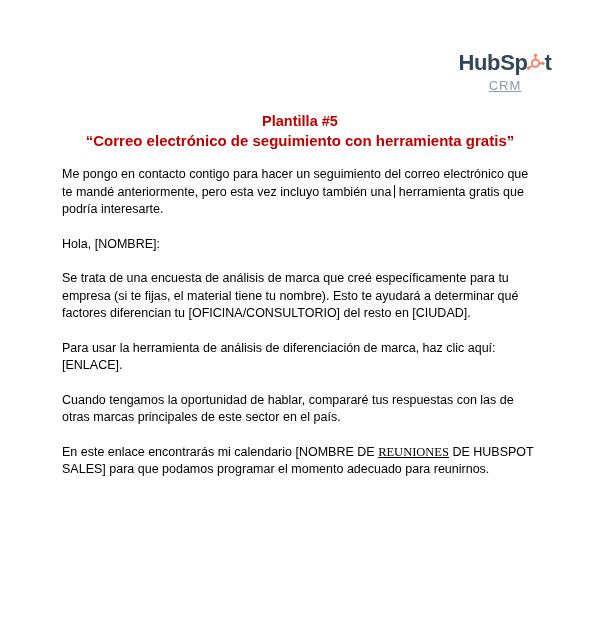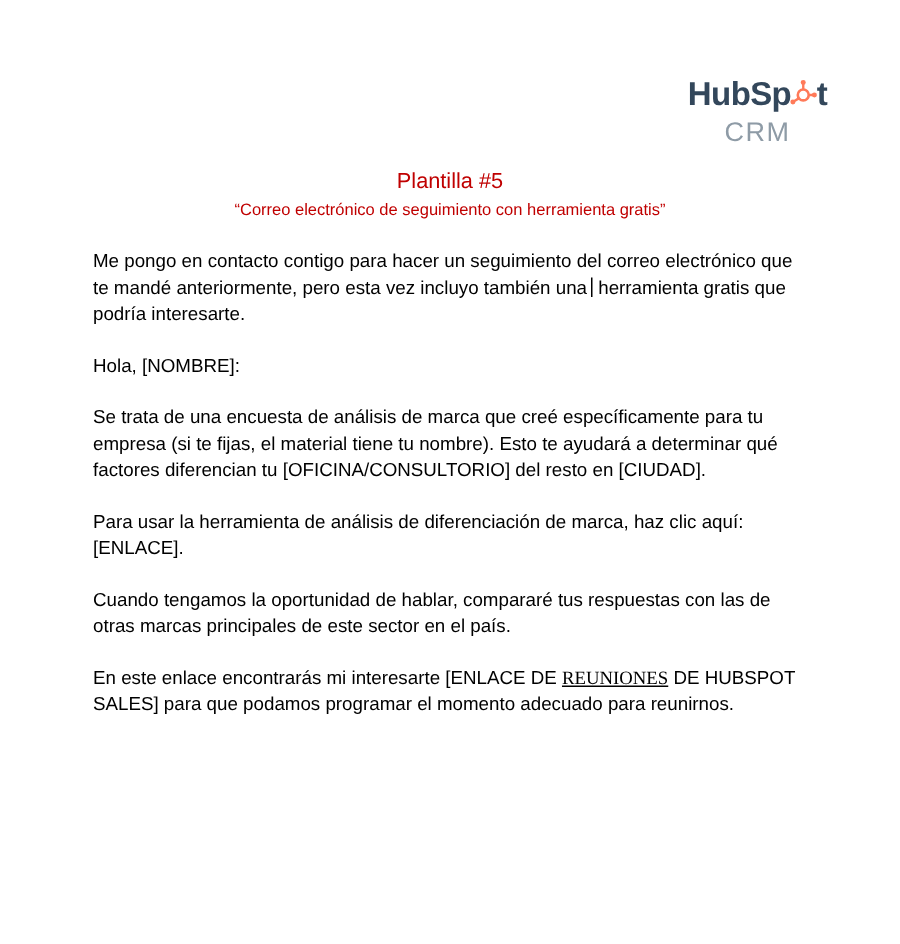--- a/index.html
+++ b/index.html
@@ -41,41 +41,42 @@
     display: inline-block;
     white-space: nowrap;
   }
   .logo-sprocket {
     display: inline-block;
     vertical-align: -2px;
     margin: 0 -1px;
   }
   .logo-crm {
     font-family: "Liberation Sans", sans-serif;
-    font-size: 18px;
+    font-size: 13px;
     font-weight: normal;
     color: #8e9ba6;
     letter-spacing: 1px;
     margin-top: 3px;
+    text-decoration: underline;
   }
 
   
   .doc-title {
     position: absolute;
     top: 112px;
     left: 0;
     width: 600px;
     text-align: center;
     color: #c00000;
-    font-weight: normal;
+    font-weight: bold;
     font-size: 14.5px;
     line-height: 19px;
   }
   .doc-title .line1 { display: block; }
-  .doc-title .line2 { display: block; font-size: 11px; }
+  .doc-title .line2 { display: block; font-size: 15px; }
 
   
   .body-wrap {
     position: absolute;
     top: 166px;
     left: 62px;
     width: 477px;
   }
   .subject {
     font-size: 12.5px;
@@ -131,19 +132,19 @@
     <p class="para"><span>Me pongo en contacto contigo para hacer un seguimiento del correo electrónico que te mandé anteriormente, pero esta vez incluyo también una</span><span class="caret"></span> <span>herramienta gratis que podría interesarte.</span></p>
 
     <p class="para">Hola, [NOMBRE]:</p>
 
     <p class="para">Se trata de una encuesta de análisis de marca que creé específicamente para tu empresa (si te fijas, el material tiene tu nombre). Esto te ayudará a determinar qué factores diferencian tu [OFICINA/CONSULTORIO] del resto en [CIUDAD].</p>
 
     <p class="para">Para usar la herramienta de análisis de diferenciación de marca, haz clic aquí: [ENLACE].</p>
 
     <p class="para">Cuando tengamos la oportunidad de hablar, compararé tus respuestas con las de otras marcas principales de este sector en el país.</p>
 
-    <p class="para"><span>En este enlace encontrarás mi interesarte [ENLACE DE </span><span class="underline">REUNIONES</span><span> DE HUBSPOT SALES] para que podamos programar el momento adecuado para reunirnos.</span></p>
+    <p class="para"><span>En este enlace encontrarás mi calendario [NOMBRE DE </span><span class="underline">REUNIONES</span><span> DE HUBSPOT SALES] para que podamos programar el momento adecuado para reunirnos.</span></p>
 
 
 
   </div>
 
 </div>
 
 </body></html>

